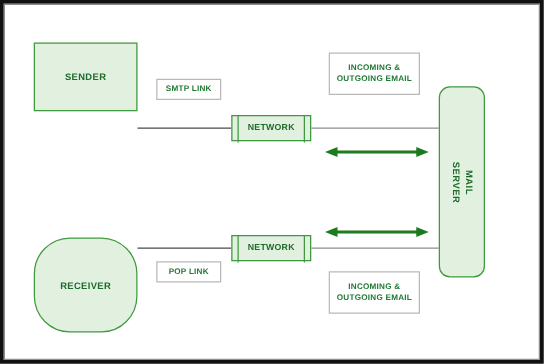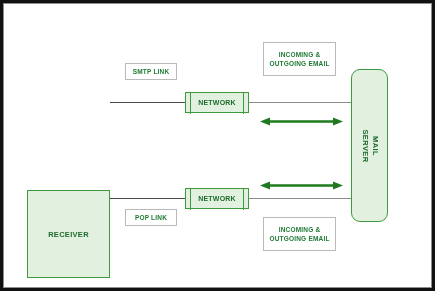--- a/index.html
+++ b/index.html
@@ -36,21 +36,21 @@
     align-items:center;
     justify-content:center;
     color:#1c6b2a;
     font-weight:bold;
     letter-spacing:.3px;
     text-align:center;
   }
 
   
   #sender   { left:23px;  top:30px;  width:83px; height:55px; font-size:7.5px; }
-  #receiver { left:23px;  top:186px; width:83px; height:88px; font-size:7.5px; }
+  #receiver { left:23px;  top:186px; width:83px; height:76px; font-size:7.5px;border-radius:29px; }
 
   
   .network{
     position:absolute;
     box-sizing:border-box;
     height:21px;
     width:64px;
     background:#e2f0e0;
     border:1.5px solid #3f9a3f;
     display:flex;align-items:center;justify-content:center;
@@ -132,20 +132,23 @@
       <line x1="8" y1="4.5" x2="75" y2="4.5" stroke="#1d7a1d" stroke-width="2.4"></line>
       <polygon points="0,4.5 10,0.5 10,8.5" fill="#1d7a1d"></polygon>
       <polygon points="83,4.5 73,0.5 73,8.5" fill="#1d7a1d"></polygon>
     </svg>
     <svg class="arrow" id="arrow-bottom" viewBox="0 0 83 9">
       <line x1="8" y1="4.5" x2="75" y2="4.5" stroke="#1d7a1d" stroke-width="2.4"></line>
       <polygon points="0,4.5 10,0.5 10,8.5" fill="#1d7a1d"></polygon>
       <polygon points="83,4.5 73,0.5 73,8.5" fill="#1d7a1d"></polygon>
     </svg>
 
+    <div class="node" id="sender">
+      <span>SENDER</span>
+    </div>
 
     <div class="node" id="receiver">
       <span>RECEIVER</span>
     </div>
 
     <div class="network" id="network-top">
       <span>NETWORK</span>
     </div>
 
     <div class="network" id="network-bottom">

